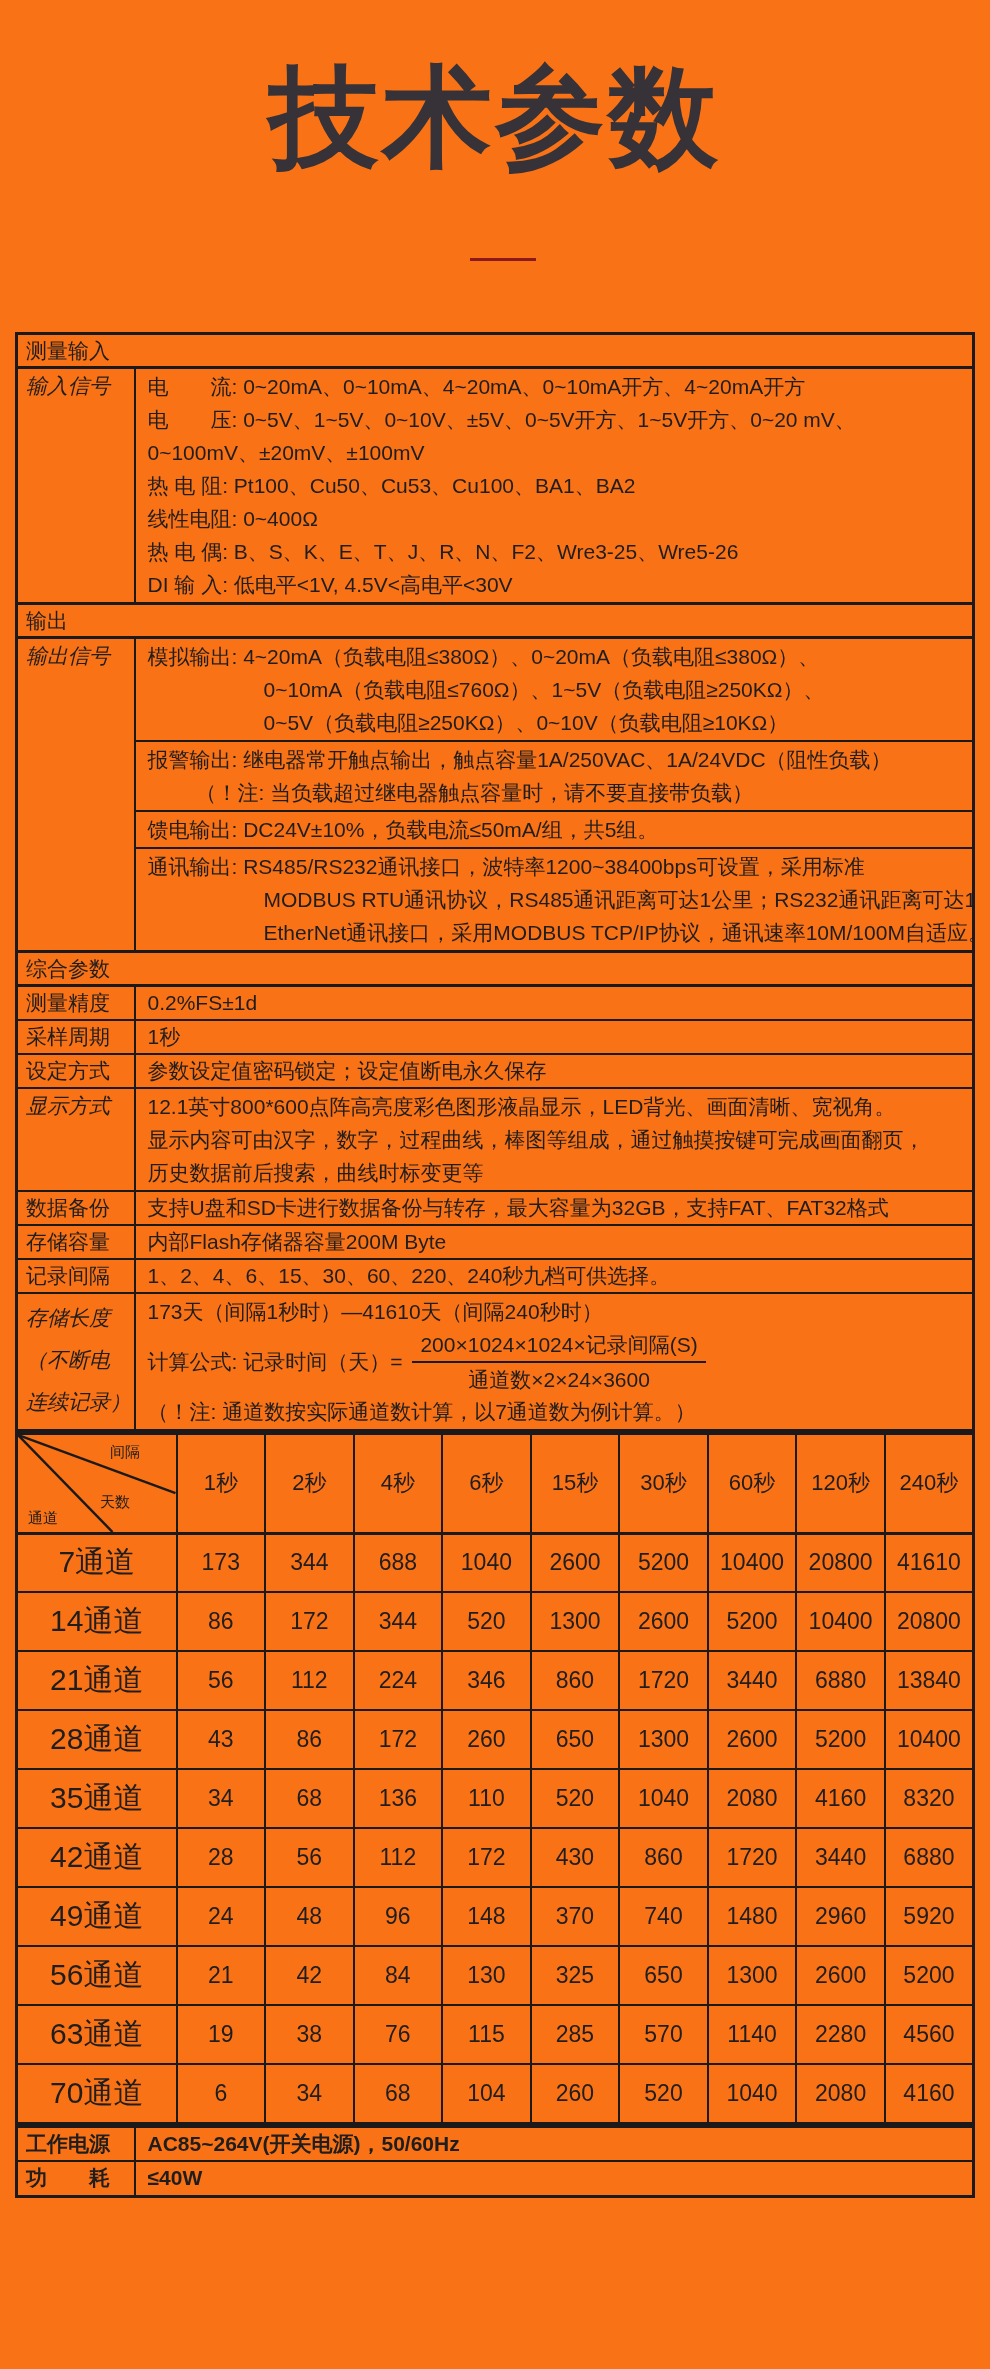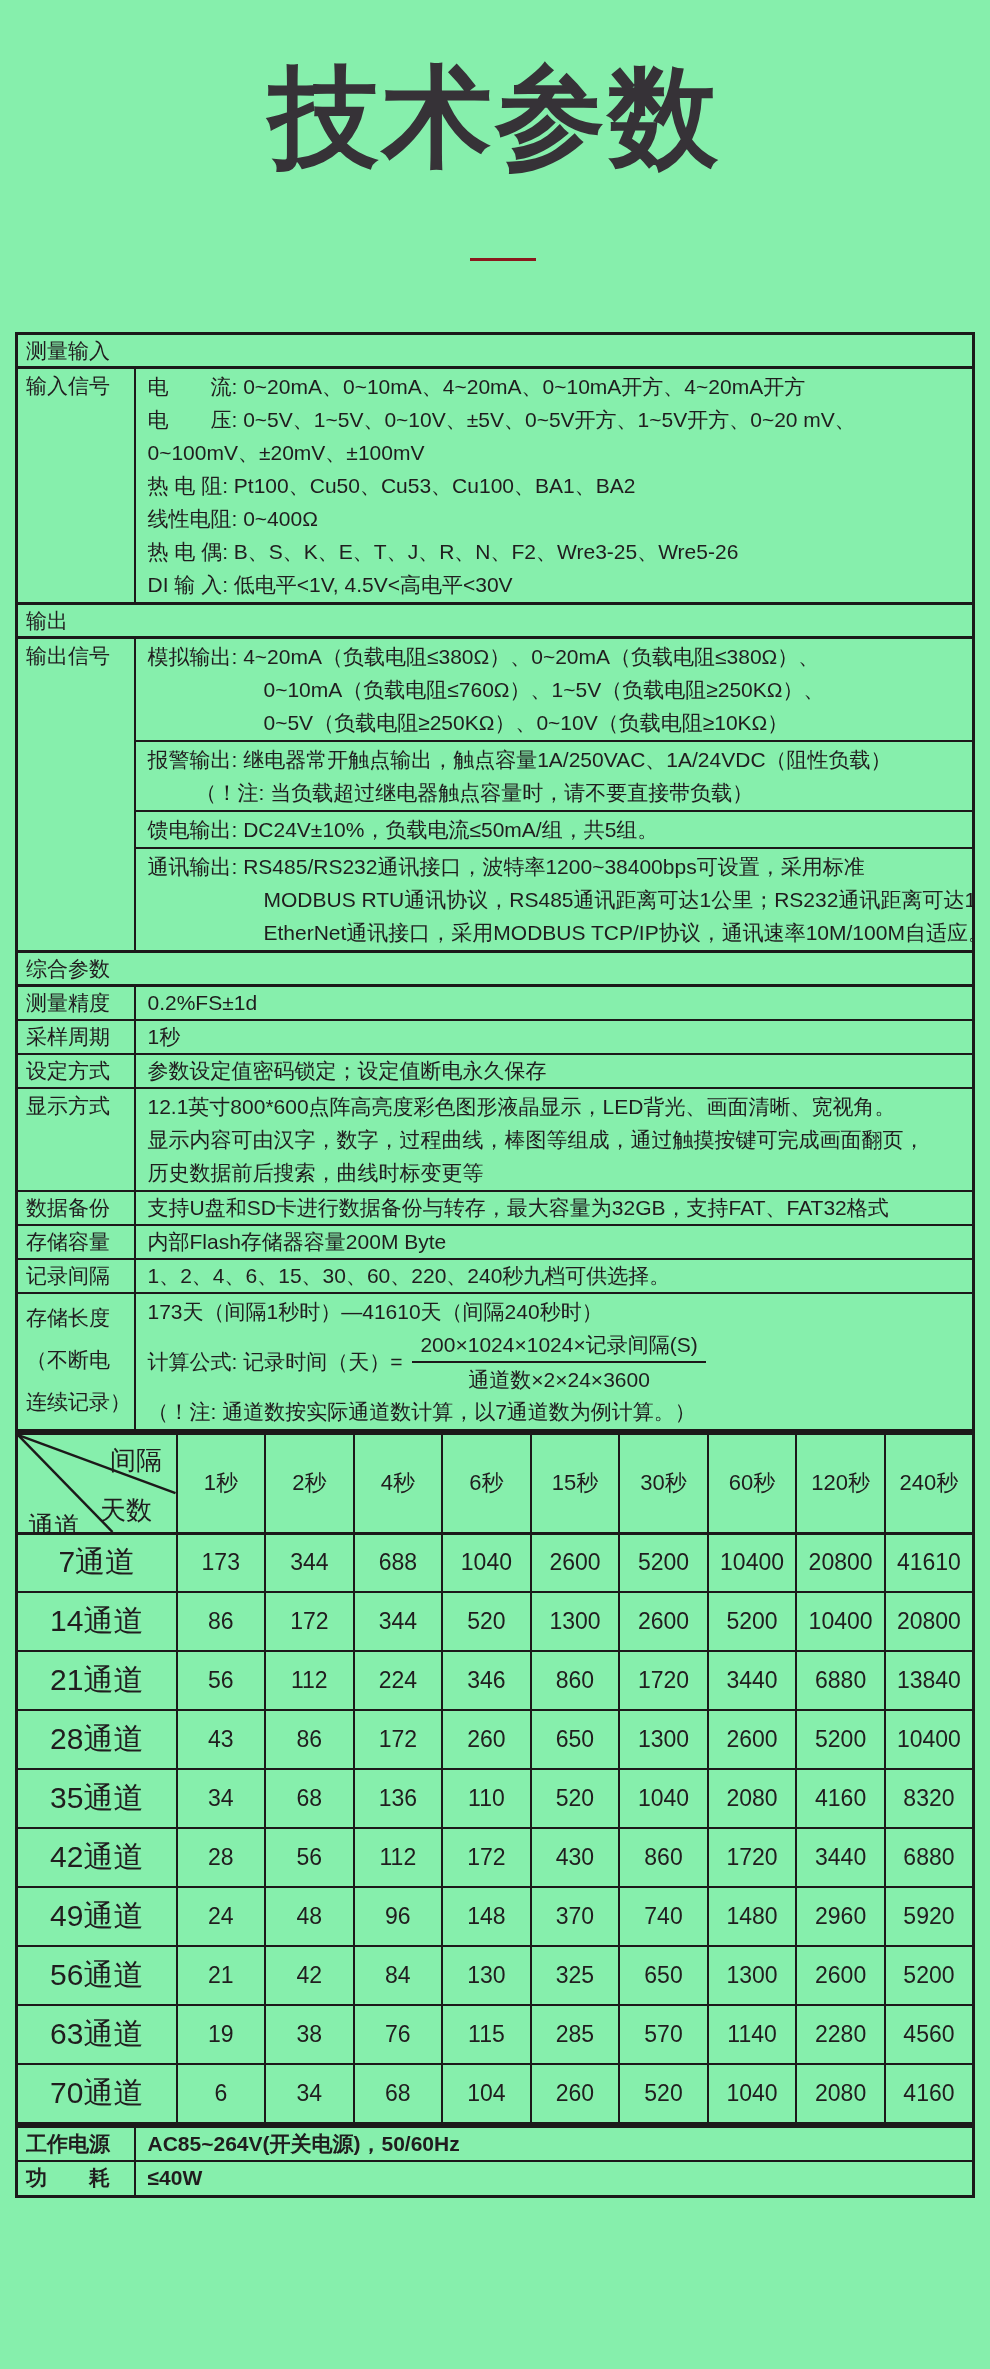--- a/index.html
+++ b/index.html
@@ -2,59 +2,59 @@
 <html><head>
 <meta charset="utf-8">
 <style>
   * { box-sizing: border-box; margin: 0; padding: 0; }
   html, body { background: #ffffff; }
   body {
     width: 990px; height: 2369px; position: relative;
     font-family: "Liberation Sans", sans-serif;
     color: #201d1e;
   }
-  .page { position: absolute; inset: 0; background: #86efac; overflow: hidden; }
+  .page { position: absolute; inset: 0; background: #f97316; overflow: hidden; }
 
   .title {
     position: absolute; top: 48px; left: 0; width: 100%;
     text-align: center; font-size: 110px; font-weight: bold;
     color: #363237; letter-spacing: 3px; line-height: 1.25;
   }
   .dash {
     position: absolute; top: 258px; left: 470px;
     width: 66px; height: 3px; background: #8b191d;
   }
 
   .tables { position: absolute; left: 15px; top: 332px; width: 960px; }
 
   table { border-collapse: collapse; table-layout: fixed; width: 960px; border: 3px solid #1c191a; }
   td { border: 2px solid #1c191a; font-size: 21px; vertical-align: middle; overflow: hidden; }
 
   
   tr.section td { height: 34px; padding: 1px 8px; border-top-width: 3px; border-bottom-width: 3px; }
   td.lbl { padding: 1px 4px 1px 8px; }
-  td.lbl.top { vertical-align: top; padding-top: 3px; }
+  td.lbl.top { vertical-align: top; padding-top: 3px; font-style: italic; }
   td.val { padding: 1px 4px 1px 12px; }
   tr.simple td { height: 34px; }
   .ln { line-height: 33px; white-space: nowrap; }
   .indent1 { padding-left: 116px; }
   .indent2 { padding-left: 48px; }
   .lbl-ln { line-height: 42px; white-space: nowrap; }
 
   .formula { display: flex; align-items: center; margin: 3px 0 2px 0; }
   .frac { display: inline-block; text-align: center; margin-left: 10px; }
   .frac .num { display: block; line-height: 27px; padding: 0 8px 3px 8px; border-bottom: 2px solid #1c191a; white-space: nowrap; }
   .frac .den { display: block; line-height: 27px; padding-top: 3px; white-space: nowrap; }
 
   
   .chan td { text-align: center; font-size: 23px; }
   .chan tr.head td { height: 100px; font-size: 22px; border-bottom-width: 3px; }
   .chan tr.drow td { height: 59px; }
   .chan td.corner { position: relative; padding: 0; }
-  .corner-label { position: absolute; font-size: 26px; white-space: nowrap; }
+  .corner-label { position: absolute; font-size: 15px; white-space: nowrap; }
   .c-int  { top: 8px;  left: 92px; }
   .c-days { top: 58px; left: 82px; }
   .c-chan { top: 74px; left: 10px; }
   .corner svg { position: absolute; inset: 0; width: 100%; height: 100%; }
   .chan td.rowlbl { font-size: 30px; }
 
   
   .env tr.simple td { height: 35px; font-weight: bold; }
 </style>
 </head>

